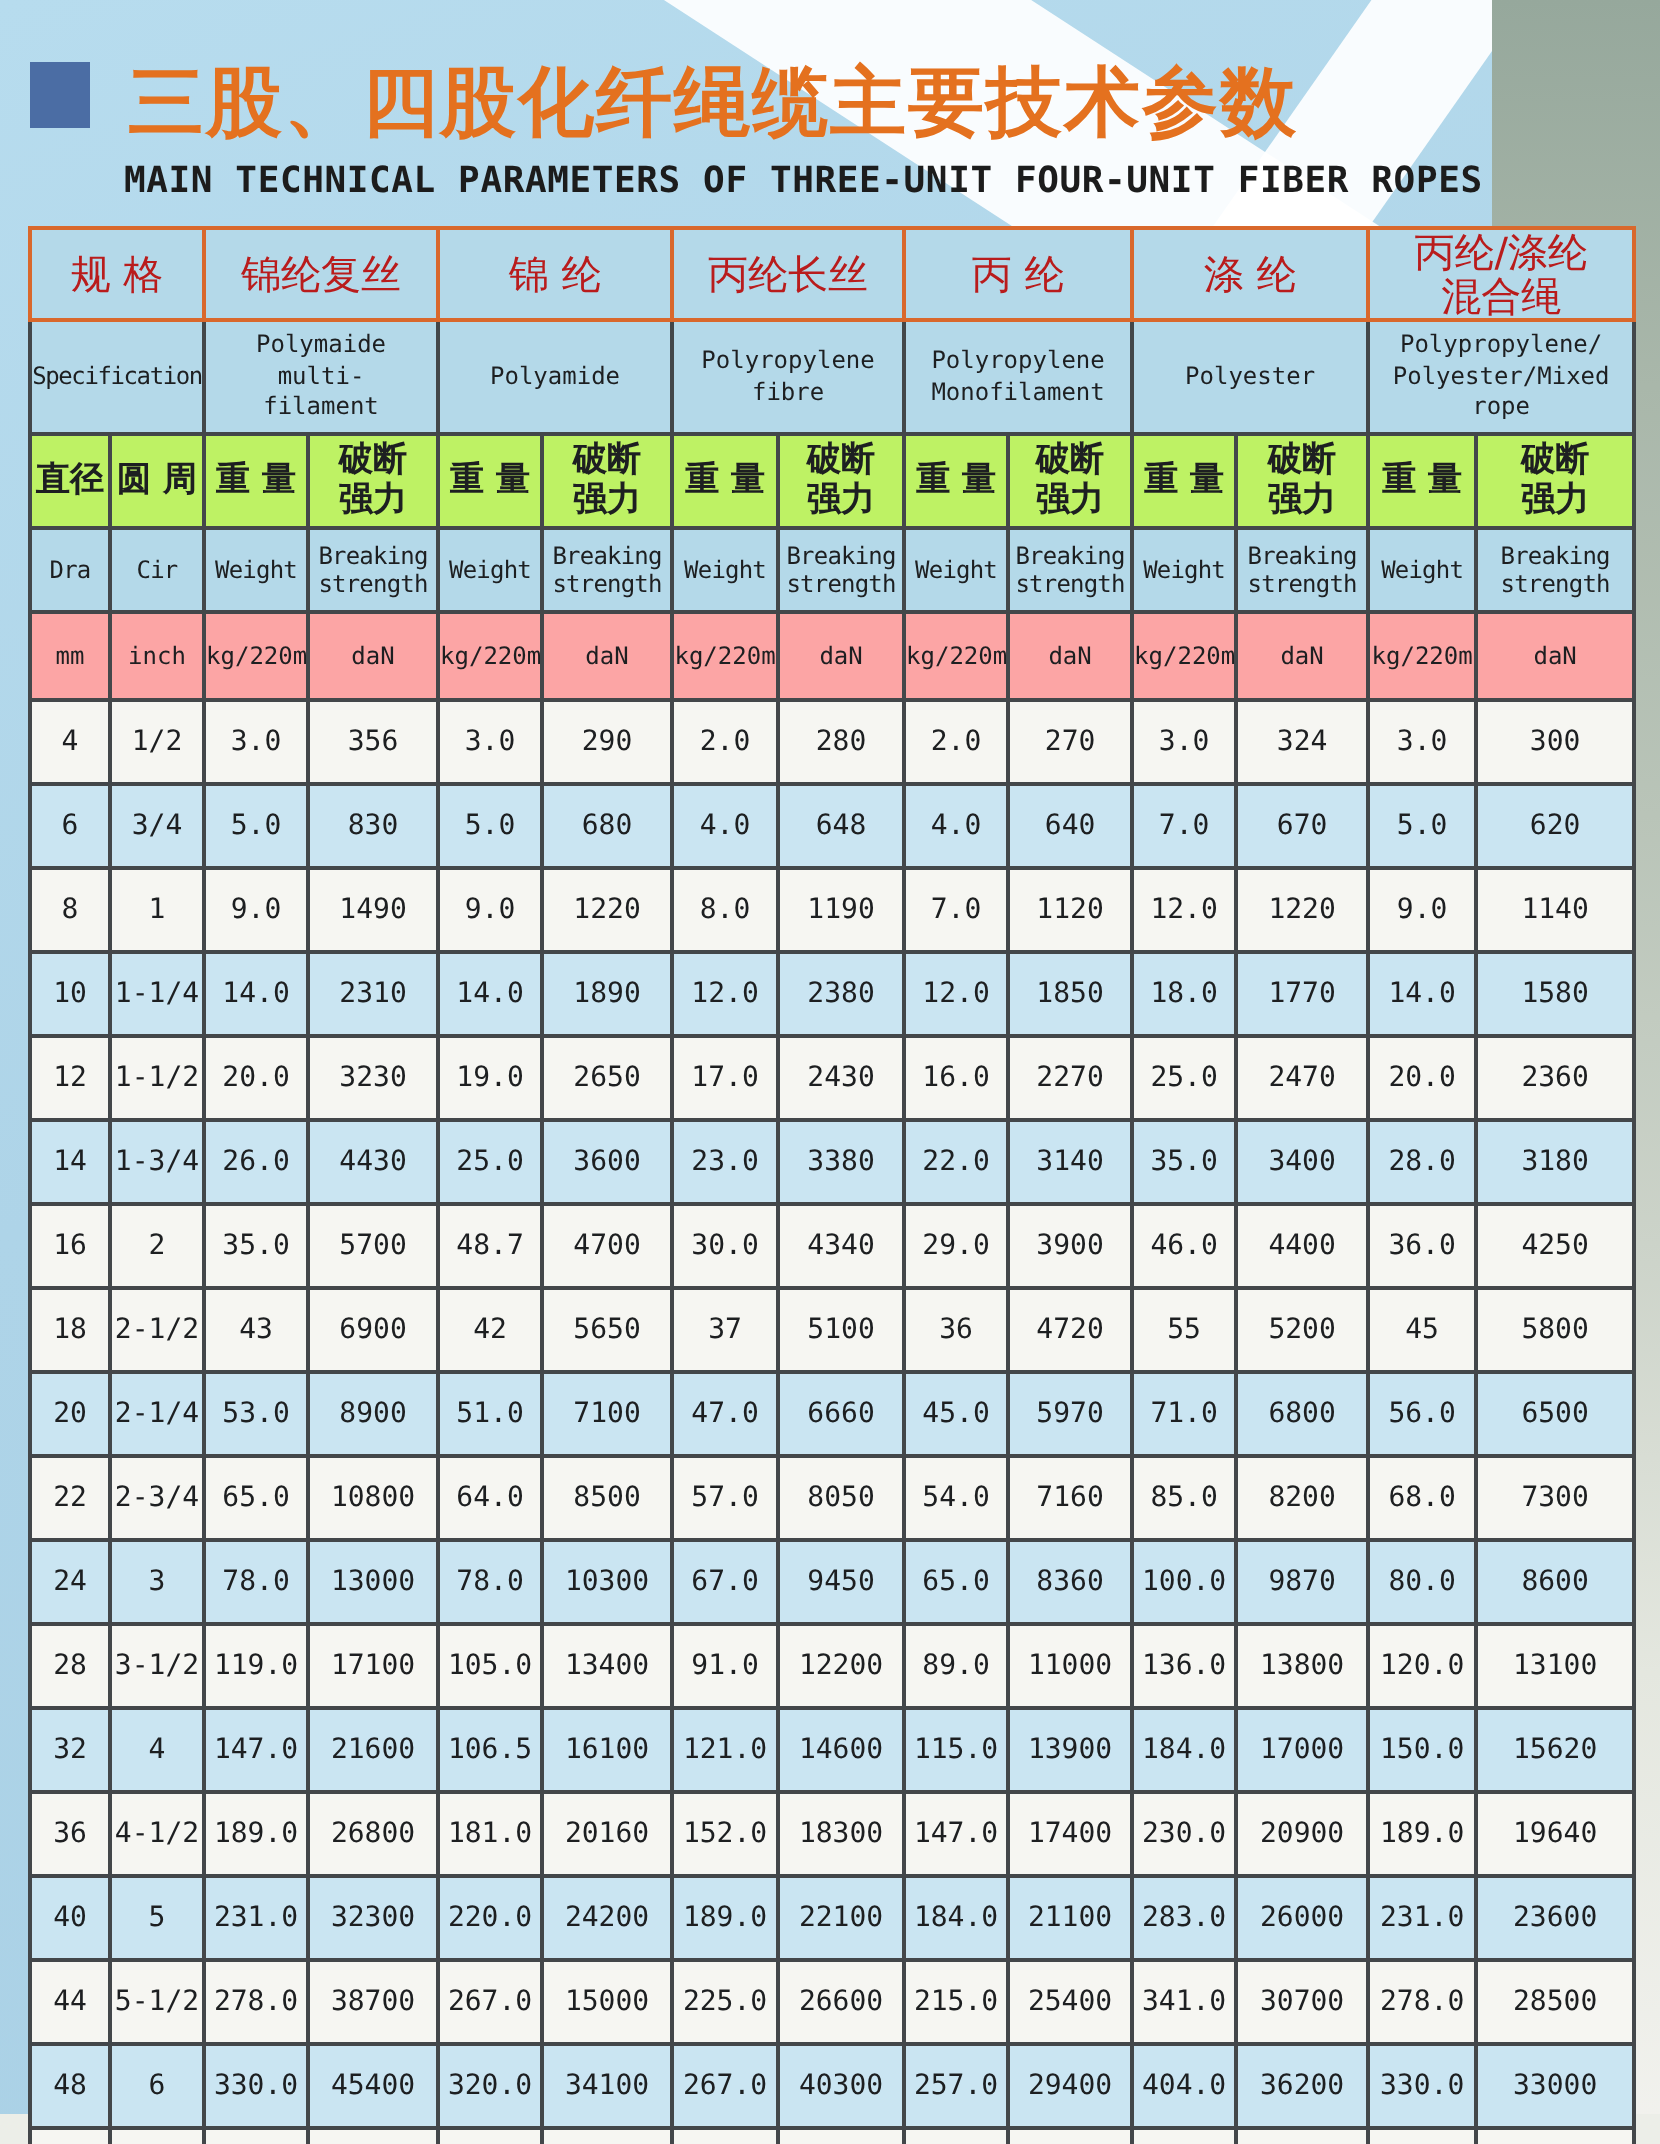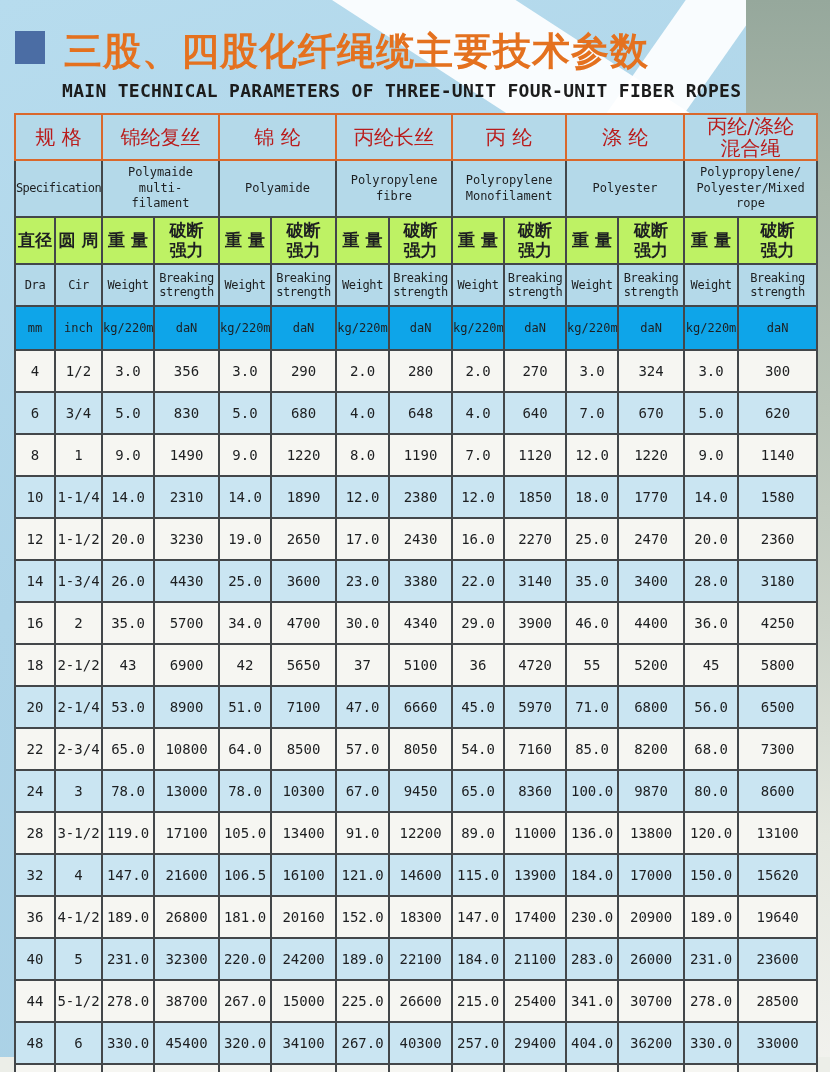--- a/index.html
+++ b/index.html
@@ -40,21 +40,21 @@
     border:2px solid #43474a;white-space:pre-line;overflow:hidden;
     background:#f6f6f2;color:#1d1f21;
   }
   tr.row-mat td{border:2px solid #d9682c;background:#b4d9e9;
     font-size:20px;font-weight:normal;color:#b91c1c;line-height:1.1;height:42px;}
   tr.row-eng td{background:#b4d9e9;height:55px;
     font-family:"DejaVu Sans Mono","Liberation Mono",monospace;font-size:12px;line-height:1.3;}
   tr.row-subcn td{background:#bef264;height:45px;font-size:17px;font-weight:bold;line-height:1.15;}
   tr.row-suben td{background:#b4d9e9;height:40px;
     font-family:"DejaVu Sans Mono","Liberation Mono",monospace;font-size:12px;line-height:1.2;letter-spacing:-0.4px;}
-  tr.row-unit td{background:#0ea5e9;height:42px;
+  tr.row-unit td{background:#fca5a5;height:42px;
     font-family:"DejaVu Sans Mono","Liberation Mono",monospace;font-size:12px;}
   tr.row-data td{height:40px;font-family:"DejaVu Sans Mono","Liberation Mono",monospace;font-size:14px;}
   tr.row-data.tint td{background:#cae5f2;}
   td.spec-en{letter-spacing:-0.7px;}
 </style>
 </head>
 <body>
 
 <div class="stripe stripe-a"></div>
 <div class="stripe stripe-b"></div>
@@ -263,21 +263,21 @@
           <td>35.0</td>
           <td>3400</td>
           <td>28.0</td>
           <td>3180</td>
         </tr>
         <tr class="row-data">
           <td>16</td>
           <td>2</td>
           <td>35.0</td>
           <td>5700</td>
-          <td>34.0</td>
+          <td>48.7</td>
           <td>4700</td>
           <td>30.0</td>
           <td>4340</td>
           <td>29.0</td>
           <td>3900</td>
           <td>46.0</td>
           <td>4400</td>
           <td>36.0</td>
           <td>4250</td>
         </tr>

